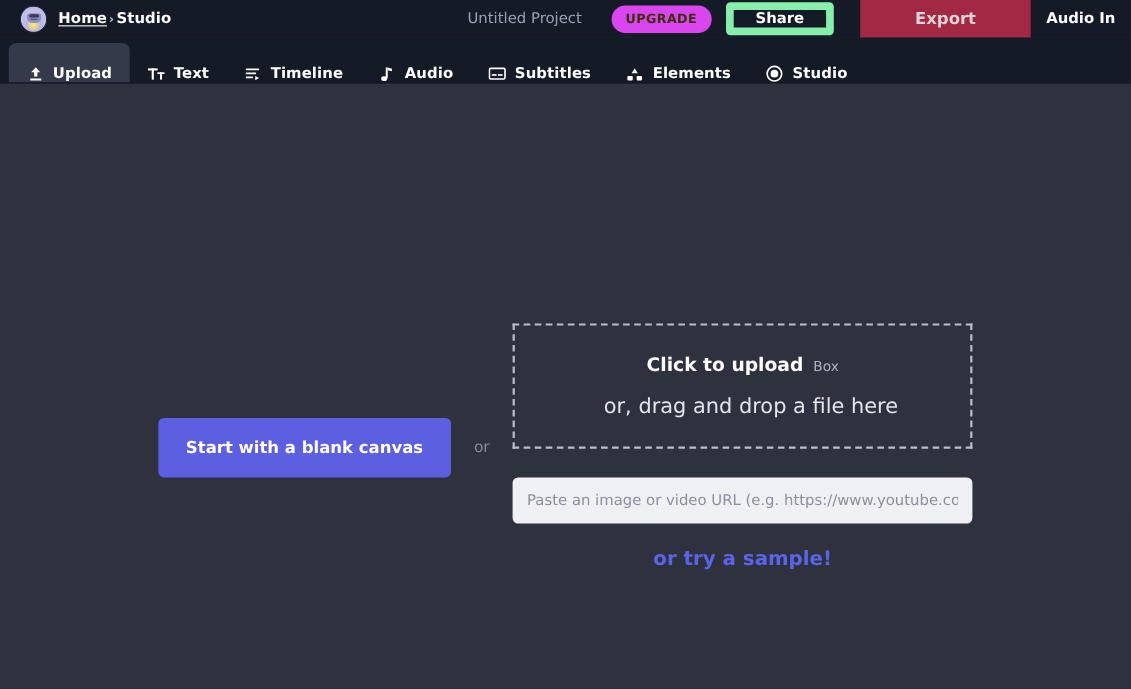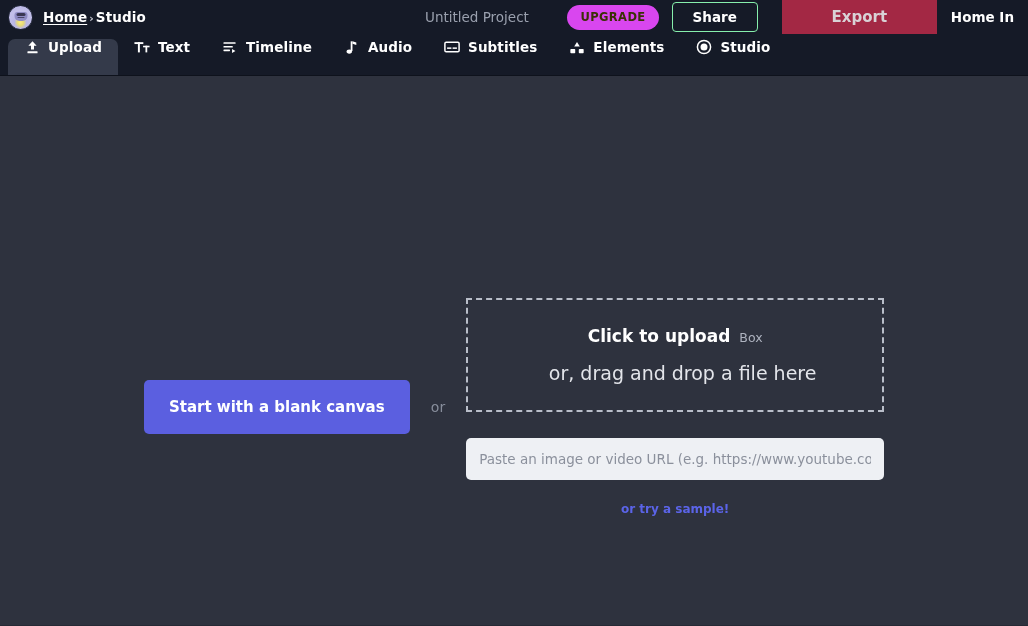--- a/index.html
+++ b/index.html
@@ -16,21 +16,21 @@
     color: #ffffff;
     -webkit-font-smoothing: antialiased;
   }
 
   
   .header {
     height: 34px;
     background: #151a27;
     display: flex;
     align-items: center;
-    padding: 0 0 0 8px;
+    padding: 0 0 0 18px;
     position: relative;
   }
 
   .brand {
     display: flex;
     align-items: center;
     gap: 10px;
   }
 
   .avatar {
@@ -116,21 +116,21 @@
     padding: 0 13px;
     cursor: pointer;
     font-family: inherit;
   }
 
   .btn-share {
     background: transparent;
     color: #ffffff;
     font-size: 13.5px;
     font-weight: bold;
-    border: 1px solid #86efac;
+    border: 7px solid #86efac;
     border-radius: 4px;
     height: 30px;
     padding: 0 20px;
     margin-left: 13px;
     cursor: pointer;
     font-family: inherit;
   }
 
   .btn-export {
     background: #a32844;
@@ -164,21 +164,21 @@
     background: #151a27;
     display: flex;
     align-items: flex-end;
     padding-left: 8px;
     border-bottom: 1px solid #0e121c;
     overflow: hidden;
   }
 
   .tool {
     display: flex;
-    align-items: flex-start;
+    align-items: flex-end;
     gap: 8px;
     height: 36px;
     padding: 0 16px;
     cursor: pointer;
     white-space: nowrap;
     border-radius: 7px 7px 0 0;
     flex: none;
   }
   .tool.active { background: #343a4a; }
 
@@ -291,21 +291,21 @@
     border-radius: 5px;
     padding: 0 13px;
     font-size: 13.5px;
     font-family: inherit;
     color: #333844;
   }
   .url-input::placeholder { color: #8b909c; }
 
   .sample-link {
     margin-top: 22px;
-    font-size: 12px;
+    font-size: 18px;
     font-weight: bold;
     color: #5b64e8;
     cursor: pointer;
     text-decoration: none;
   }
 
   
   .bottom-edge {
     height: 1px;
     background: #262a35;
@@ -322,21 +322,21 @@
       <span class="crumb-home">Home</span><span class="crumb-sep">›</span><span class="crumb-current">Studio</span>
     </div>
   </div>
 
   <div class="project-title">Untitled Project</div>
 
   <div class="header-actions">
     <button class="btn-upgrade">UPGRADE</button>
     <button class="btn-share">Share</button>
     <button class="btn-export">Export</button>
-    <button class="btn-signin">Home In</button>
+    <button class="btn-signin">Audio In</button>
   </div>
 </div>
 
 <div class="toolbar">
 
   <div class="tool active">
     <span class="tool-icon">
       <svg width="15" height="15" viewBox="0 0 16 16" fill="#ffffff">
         <path d="M8 1.2 L12.4 6 H9.6 V10.2 H6.4 V6 H3.6 Z"></path>
         <rect x="2.6" y="12" width="10.8" height="2.1" rx="0.6"></rect>

